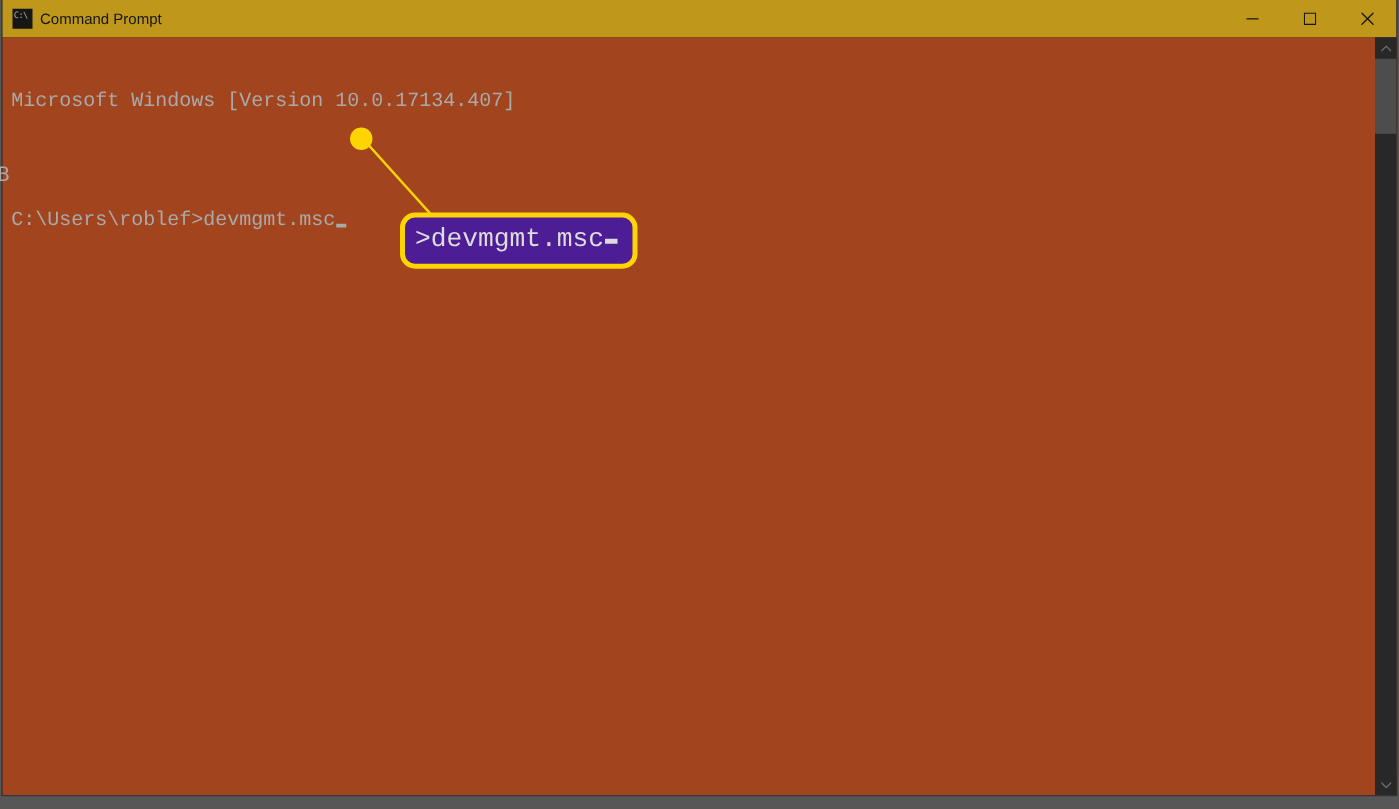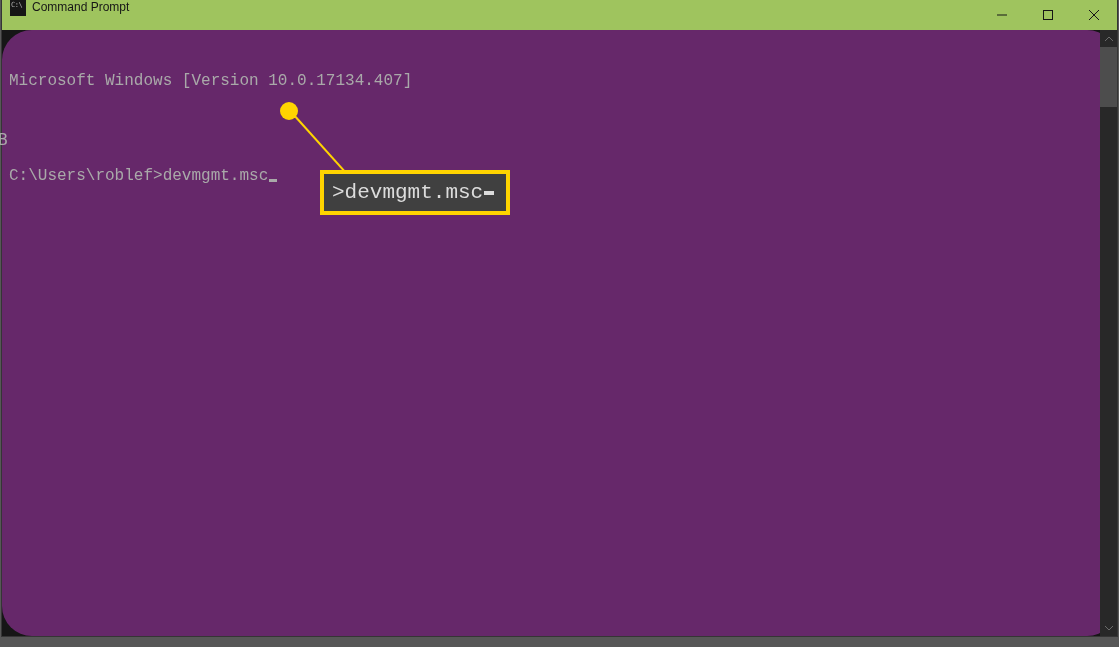--- a/index.html
+++ b/index.html
@@ -23,22 +23,23 @@
     position: absolute;
     left: 2px;
     top: 0;
     width: 1115px;
     height: 636px;
     background: #000;
     box-shadow: 0 0 0 1px #2b2b2b;
   }
   .titlebar {
     height: 30px;
-    background: #bef264;
-    display: flex;
+    background: #eab308;
+    display: flex;
+    align-items: center;
     font-size: 12px;
     color: #000;
   }
   .titlebar .icon {
     width: 16px;
     height: 16px;
     margin: 0 6px 0 8px;
     background: #000;
     position: relative;
     flex-shrink: 0;
@@ -69,22 +70,21 @@
   }
   .win-btn svg {
     display: block;
   }
   .client {
     position: absolute;
     left: 0;
     right: 0;
     top: 30px;
     bottom: 0;
-    background: #701a75;
-    border-radius: 30px;
+    background: #c2410c;
   }
   .terminal {
     position: absolute;
     left: 7px;
     right: 18px;
     top: 4px;
     bottom: 4px;
     font-family: Consolas, "Courier New", monospace;
     font-size: 16px;
     line-height: 19px;
@@ -144,22 +144,22 @@
   .callout-line {
     position: absolute;
     height: 2px;
     background: #ffd400;
     transform-origin: left center;
     z-index: 59;
   }
   .callout-box {
     position: absolute;
     border: 4px solid #ffd400;
-    border-radius: 0;
-    background: #404040;
+    border-radius: 12px;
+    background: #4c1d95;
     font-family: Consolas, "Courier New", monospace;
     font-size: 21px;
     color: #dcdcdc;
     padding: 8px 12px 8px 8px;
     z-index: 60;
     display: flex;
     align-items: center;
     line-height: 1;
   }
   .callout-box .cursor-big {

